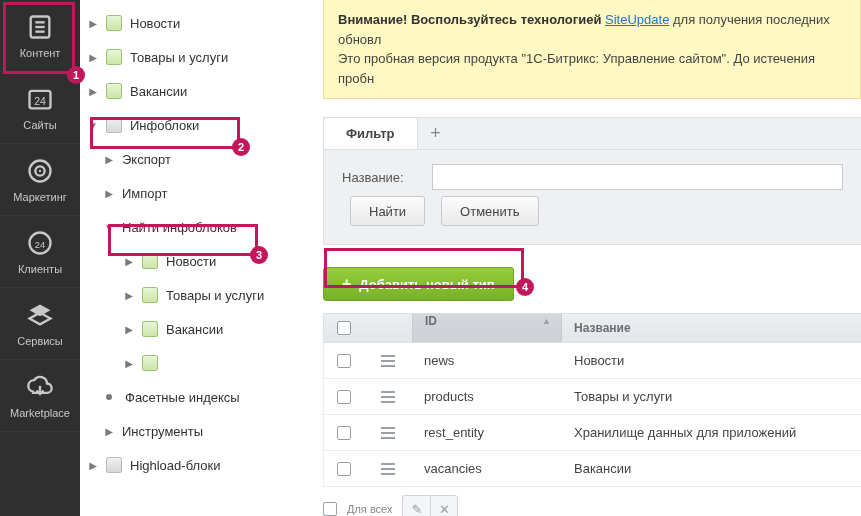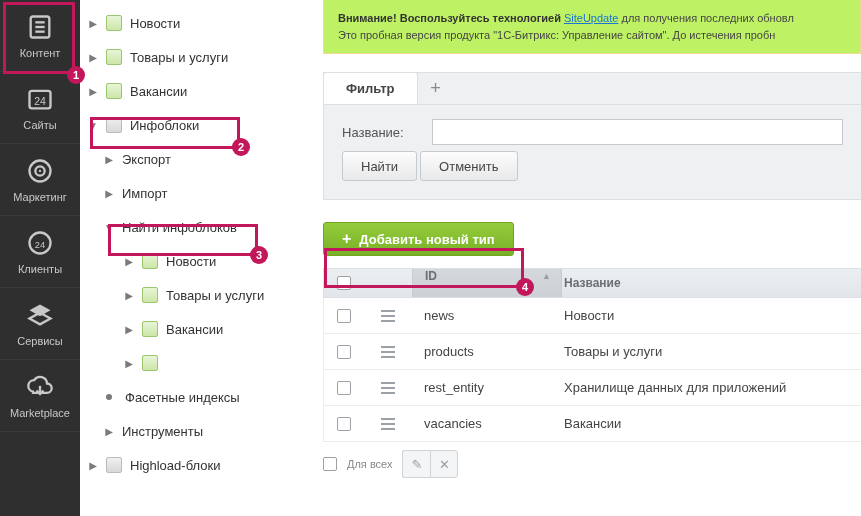--- a/index.html
+++ b/index.html
@@ -20,50 +20,50 @@
 .tree-arrow { width: 14px; height: 14px; margin-right: 6px; display: inline-flex; align-items: center; justify-content: center; color: #7a7a7a; font-size: 10px; }
 .tree-icon { width: 16px; height: 16px; margin-right: 8px; border-radius: 2px; display: inline-block; }
 .icon-doc { background: linear-gradient(#e8f5d8, #cce6a8); border: 1px solid #9cc66e; }
 .icon-db  { background: linear-gradient(#f0f0f0, #d8d8d8); border: 1px solid #bbb; }
 .icon-dot { width: 6px; height: 6px; border-radius: 50%; background: #7a7a7a; margin: 0 13px 0 4px; }
 
 
 .main { position: absolute; left: 315px; top: 0; right: 0; height: 516px; background: #fff; }
 
 
-.warn { margin-left: 8px; background: #bef264; border: 1px solid #f0d99b; border-top: none; padding: 10px 14px; font-size: 11px; color: #444; line-height: 1.5; }
+.warn { margin-left: 8px; background: #fef9c3; border: 1px solid #f0d99b; border-top: none; padding: 10px 14px; font-size: 13px; color: #444; line-height: 1.5; }
 .warn a { color: #1976d2; text-decoration: underline; }
 .warn .bold { font-weight: bold; color: #333; }
 
 
 .filter-wrap { margin: 18px 0 0 8px; background: #eef0f2; border: 1px solid #dcdfe3; border-right: none; }
 .filter-tabs { display: flex; border-bottom: 1px solid #dcdfe3; }
 .filter-tab { background: #fff; border: 1px solid #dcdfe3; border-bottom: none; padding: 8px 22px; font-size: 13px; font-weight: bold; color: #444; margin: -1px 0 0 -1px; border-radius: 3px 3px 0 0; }
 .filter-tab-plus { width: 36px; display: flex; align-items: center; justify-content: center; font-size: 18px; color: #888; cursor: pointer; }
 .filter-body { padding: 14px 18px 18px; }
 .filter-row { display: flex; align-items: center; margin-bottom: 6px; }
 .filter-label { width: 90px; color: #555; }
 .filter-input { flex: 1; height: 26px; border: 1px solid #c6c9cd; background: #fff; padding: 0 6px; }
-.filter-btns { display: flex; gap: 3px; margin-left: 0px; }
+.filter-btns { display: flex; gap: 16px; margin-left: 8px; }
 .btn { height: 30px; padding: 0 18px; border: 1px solid #c6c9cd; border-radius: 3px; background: linear-gradient(#fcfcfc, #e9e9e9); color: #444; font-size: 13px; cursor: pointer; }
 
 
 .add-row { margin: 22px 0 12px 8px; }
 .btn-green { display: inline-flex; align-items: center; height: 34px; padding: 0 18px; border: 1px solid #6fa521; border-radius: 3px; background: linear-gradient(#95cc3a, #78b129); color: #fff; font-weight: bold; font-size: 13px; cursor: pointer; }
 .btn-green .plus { font-size: 16px; margin-right: 8px; }
 
 
 .tbl { margin-left: 8px; }
 .tbl-head { display: flex; background: linear-gradient(#eceff2, #e2e5e9); border: 1px solid #dcdfe3; border-right: none; height: 30px; align-items: center; font-size: 12px; color: #6b6f74; font-weight: bold; }
 .col-chk { width: 40px; display: flex; justify-content: center; }
 .col-menu { width: 48px; display: flex; justify-content: center; }
 .col-id { width: 150px; padding-left: 12px; display: flex; align-items: center; justify-content: space-between; }
 .col-id .sort { font-size: 9px; color: #9aa0a6; margin-right: 10px; }
 .col-id-wrap { background: linear-gradient(#d4d8dc, #cdd1d5); border-left: 1px solid #c8ccd1; border-right: 1px solid #c8ccd1; height: 100%; display: flex; align-items: flex-start; width: 150px; }
-.col-name { flex: 1; padding-left: 2px; }
+.col-name { flex: 1; padding-left: 12px; }
 .tbl-row { display: flex; align-items: center; height: 36px; border: 1px solid #ececec; border-top: none; border-right: none; background: #fff; font-size: 13px; color: #444; }
 .tbl-row .col-id { padding-left: 12px; }
 .tbl-row .cell { }
 .hamb { display: inline-flex; flex-direction: column; gap: 3px; }
 .hamb span { width: 14px; height: 2px; background: #9aa0a6; }
 
 
 .tbl-foot { margin: 8px 0 0 8px; display: flex; align-items: center; gap: 10px; }
 .chk { width: 14px; height: 14px; border: 1px solid #9aa0a6; border-radius: 2px; background: #fff; display: inline-block; }
 .foot-label { font-size: 11px; color: #888; }

